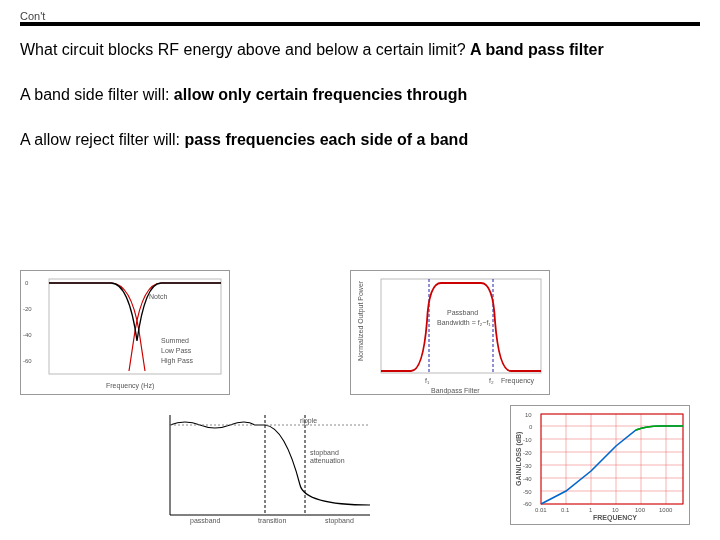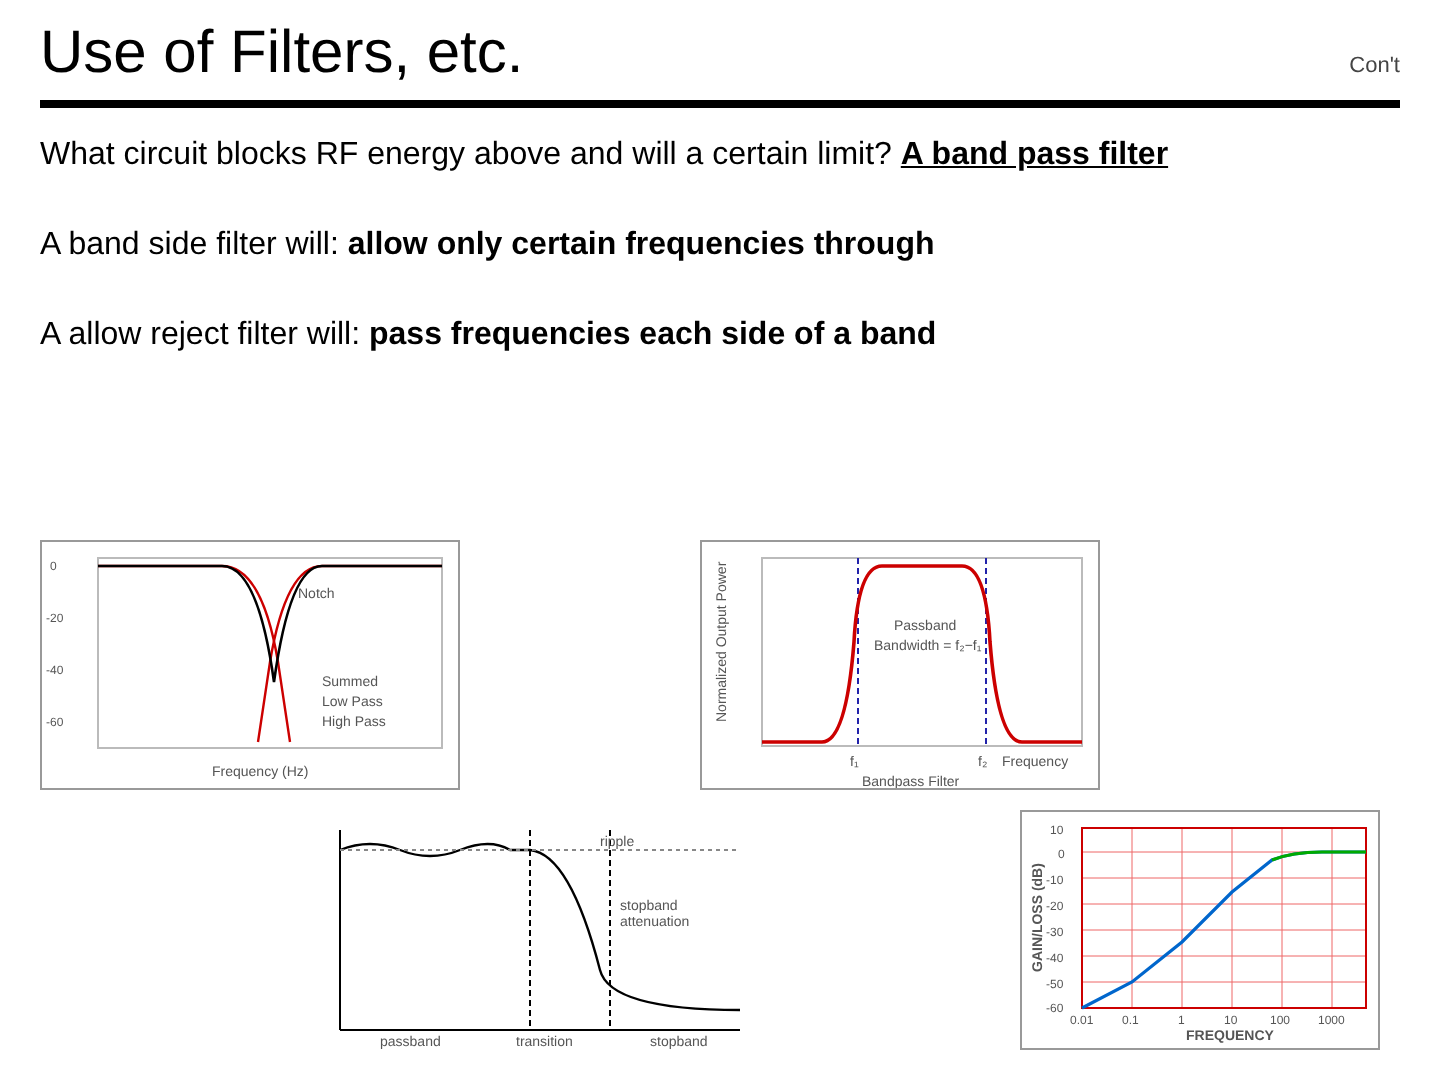--- a/index.html
+++ b/index.html
@@ -3,40 +3,39 @@
 <meta charset="utf-8">
 <style>
   html,body{margin:0;padding:0;background:#fff;width:720px;height:540px;overflow:hidden;font-family:Arial,Helvetica,sans-serif;color:#000}
   .slide{padding:10px 20px 0 20px;box-sizing:border-box;width:720px;height:540px;position:relative}
   .titlebar{display:flex;align-items:baseline;justify-content:space-between}
   .title{font-size:30px;font-weight:400;margin:0 0 6px 0}
   .cont{font-size:11px;color:#444}
   .rule{border:0;border-top:4px solid #000;margin:0 0 14px 0}
   .body p{font-size:16px;margin:0 0 24px 0;line-height:1.3}
   .body b{font-weight:700}
-  .u{text-decoration:underline}
+  .u{}
   .figs{position:absolute;left:20px;right:20px;top:270px;bottom:10px}
   .fig{position:absolute;border:1px solid #999;background:#fff;box-sizing:border-box}
   .fig svg{display:block}
   .cap{font-size:7px;fill:#555}
   .tick{font-size:6px;fill:#555}
 </style>
 </head>
 <body>
 
 <div class="slide">
   <div class="titlebar">
-    <h1 class="title">Use of Filters, etc.</h1>
     <span class="cont">Con't</span>
   </div>
   <hr class="rule">
 
   <div class="body">
     <p>
-      <span>What circuit blocks RF energy above and will a certain limit? </span><b class="u">A band pass filter</b>
+      <span>What circuit blocks RF energy above and below a certain limit? </span><b class="u">A band pass filter</b>
     </p>
     <p>
       <span>A band side filter will: </span><b>allow only certain frequencies through</b>
     </p>
     <p>
       <span>A allow reject filter will: </span><b>pass frequencies each side of a band</b>
     </p>
   </div>
 
   <div class="figs">

